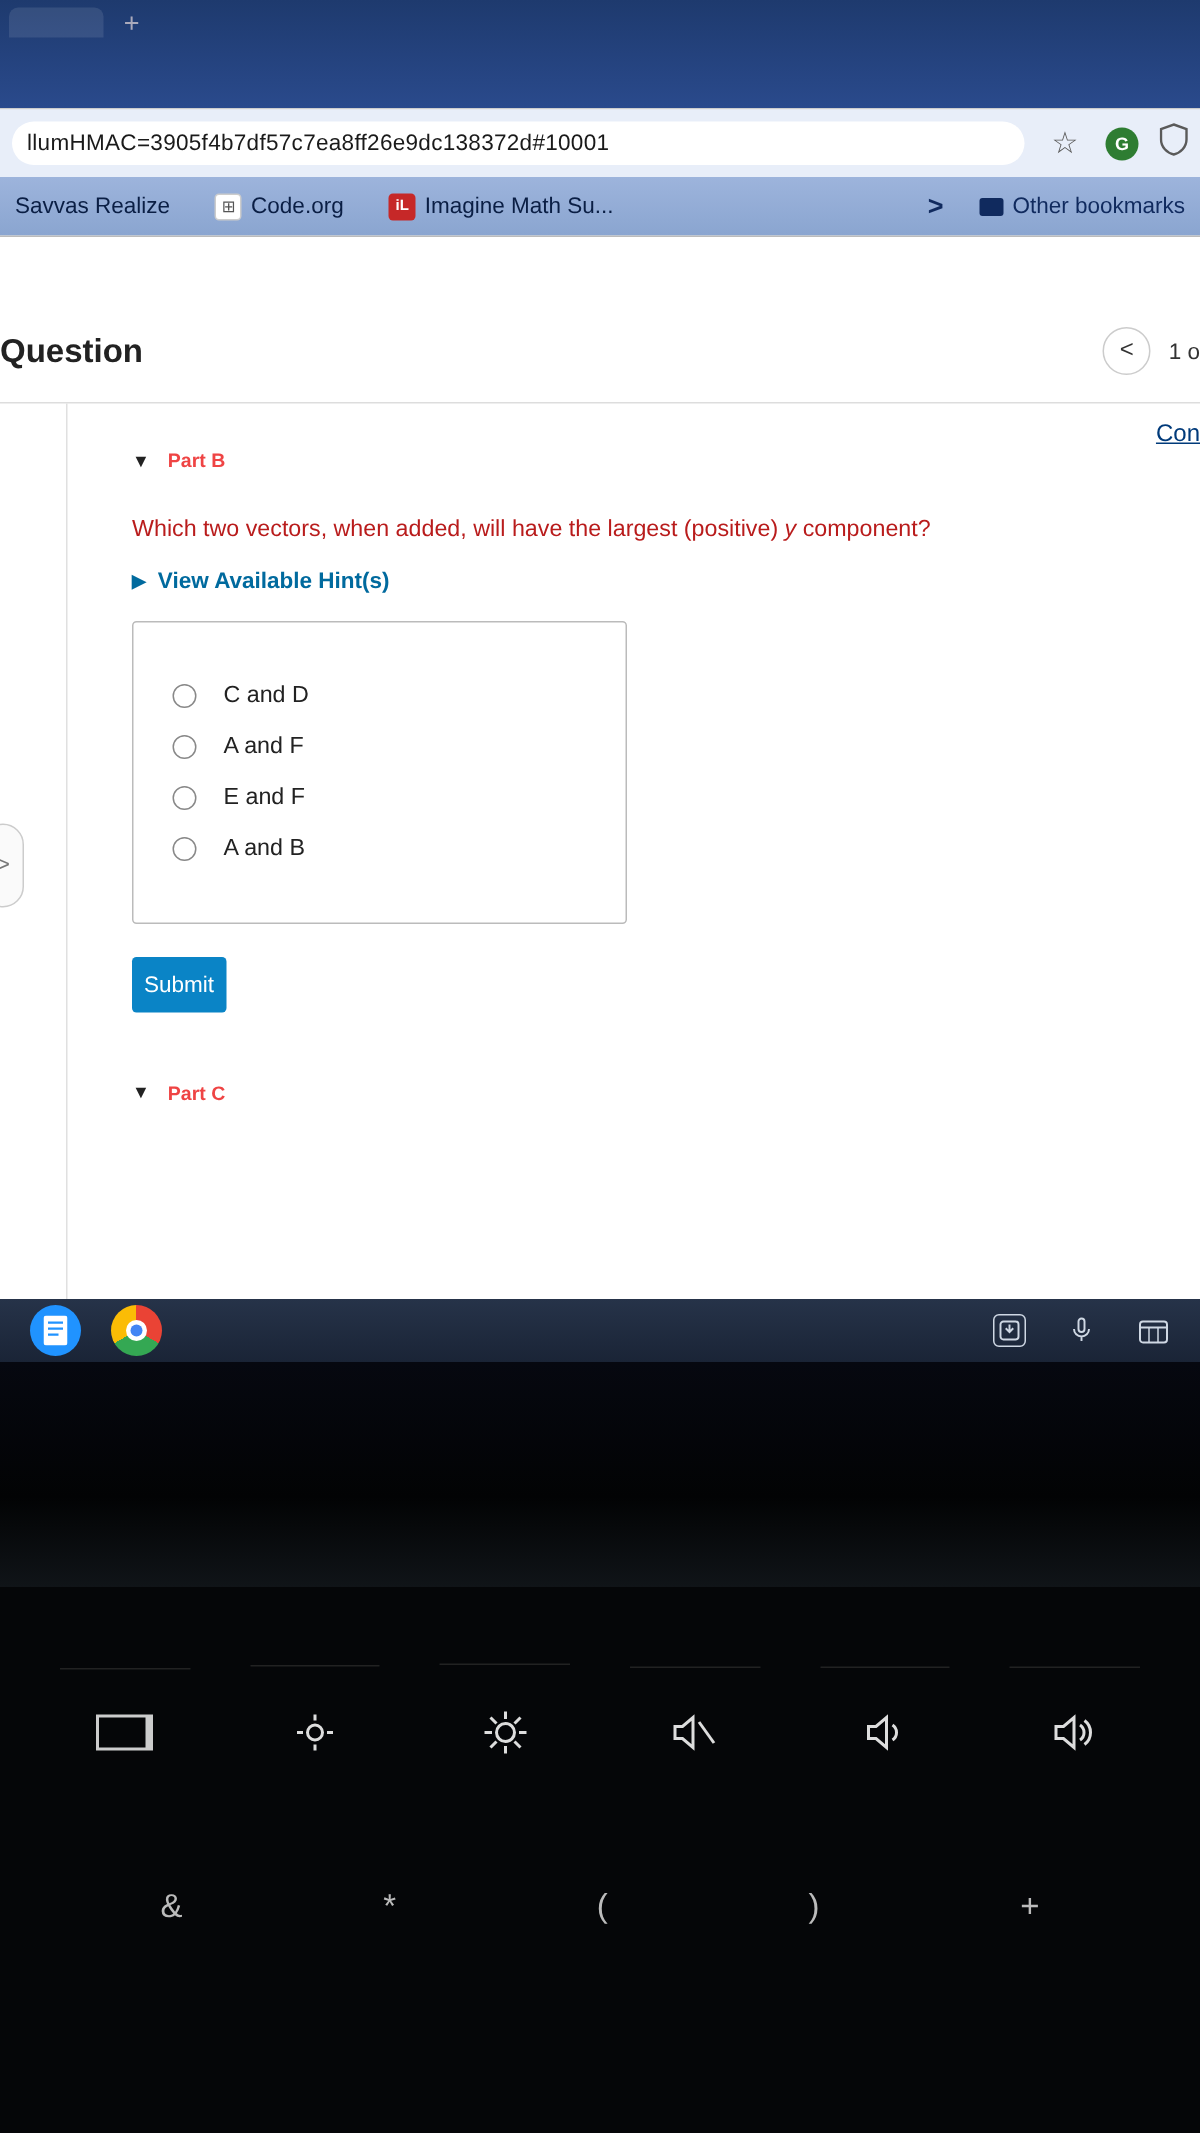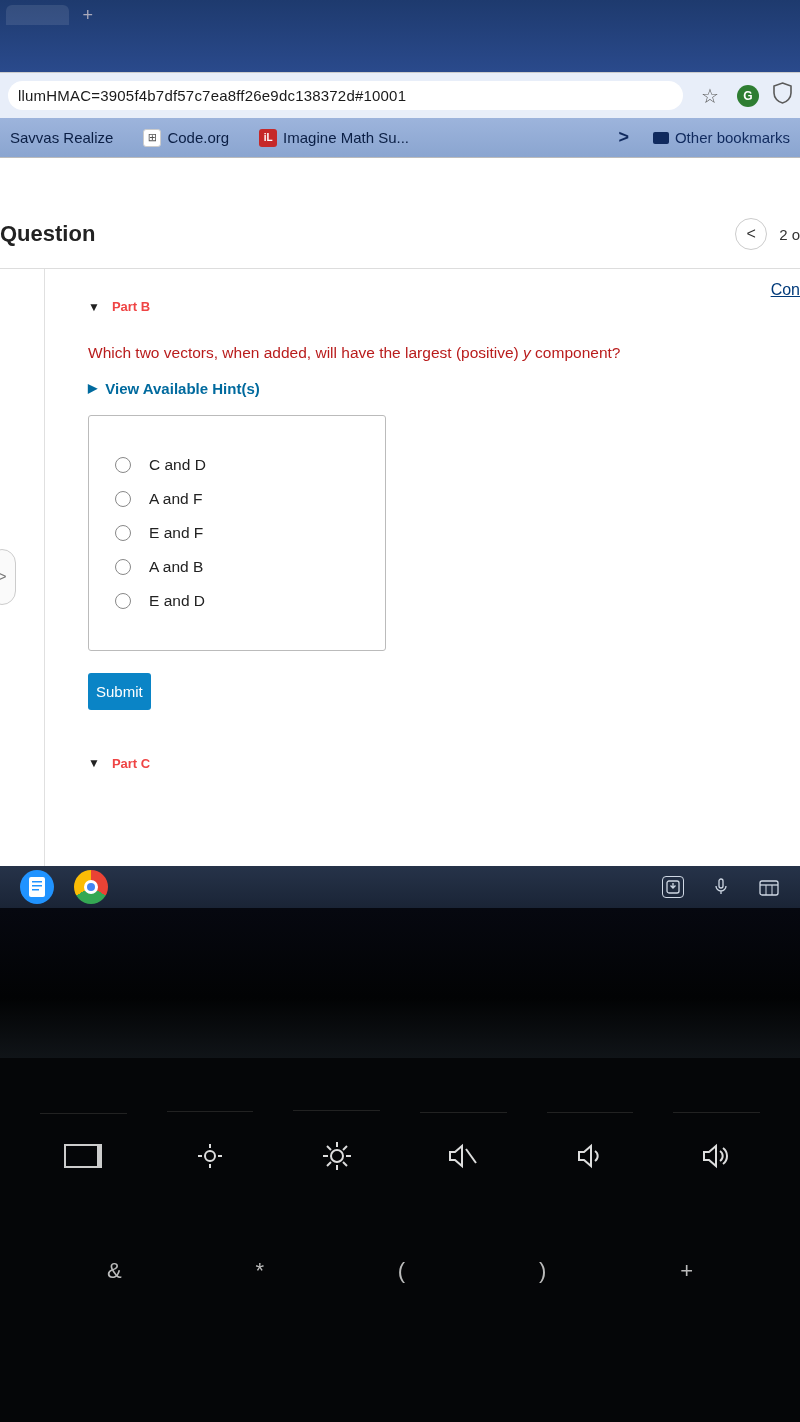--- a/index.html
+++ b/index.html
@@ -158,21 +158,21 @@
     display: inline-flex; align-items:center; gap:8px;
     color: #006a9e; font-weight: bold; font-size: 15px;
     cursor: pointer; margin-bottom: 18px;
   }
   .caret-right { font-size: 12px; }
 
   .options-box {
     border: 1px solid #bbb;
     border-radius: 3px;
     padding: 32px 26px;
-    width: 298px;
+    width: 330px;
     margin-bottom: 22px;
   }
   .option-row {
     display: flex; align-items:center; gap: 18px;
     padding: 8px 0;
     font-size: 15.5px;
     color: #222;
     cursor: pointer;
   }
   .radio {
@@ -306,21 +306,21 @@
       </div>
     </div>
   </div>
 
   <div class="page-content">
 
     <div class="question-header">
       <div class="question-title">Question</div>
       <div class="qh-right">
         <div class="circle-btn">&lt;</div>
-        <div class="counter-text">2 o</div>
+        <div class="counter-text">1 o</div>
       </div>
     </div>
 
     <div class="content-inner">
       <div class="divider-v"></div>
       
       <div class="expand-handle">&gt;</div>
 
       <a class="top-right-link">Con</a>
 
@@ -348,24 +348,20 @@
           <span>A and F</span>
         </label>
         <label class="option-row">
           <span class="radio"></span>
           <span>E and F</span>
         </label>
         <label class="option-row">
           <span class="radio"></span>
           <span>A and B</span>
         </label>
-        <label class="option-row">
-          <span class="radio"></span>
-          <span>E and D</span>
-        </label>
       </div>
 
       <button class="submit-btn">Submit</button>
 
       <div class="part-c-header">
         <span class="caret-down">▼</span>
         <span class="part-label">Part C</span>
       </div>
     </div>
   </div>

